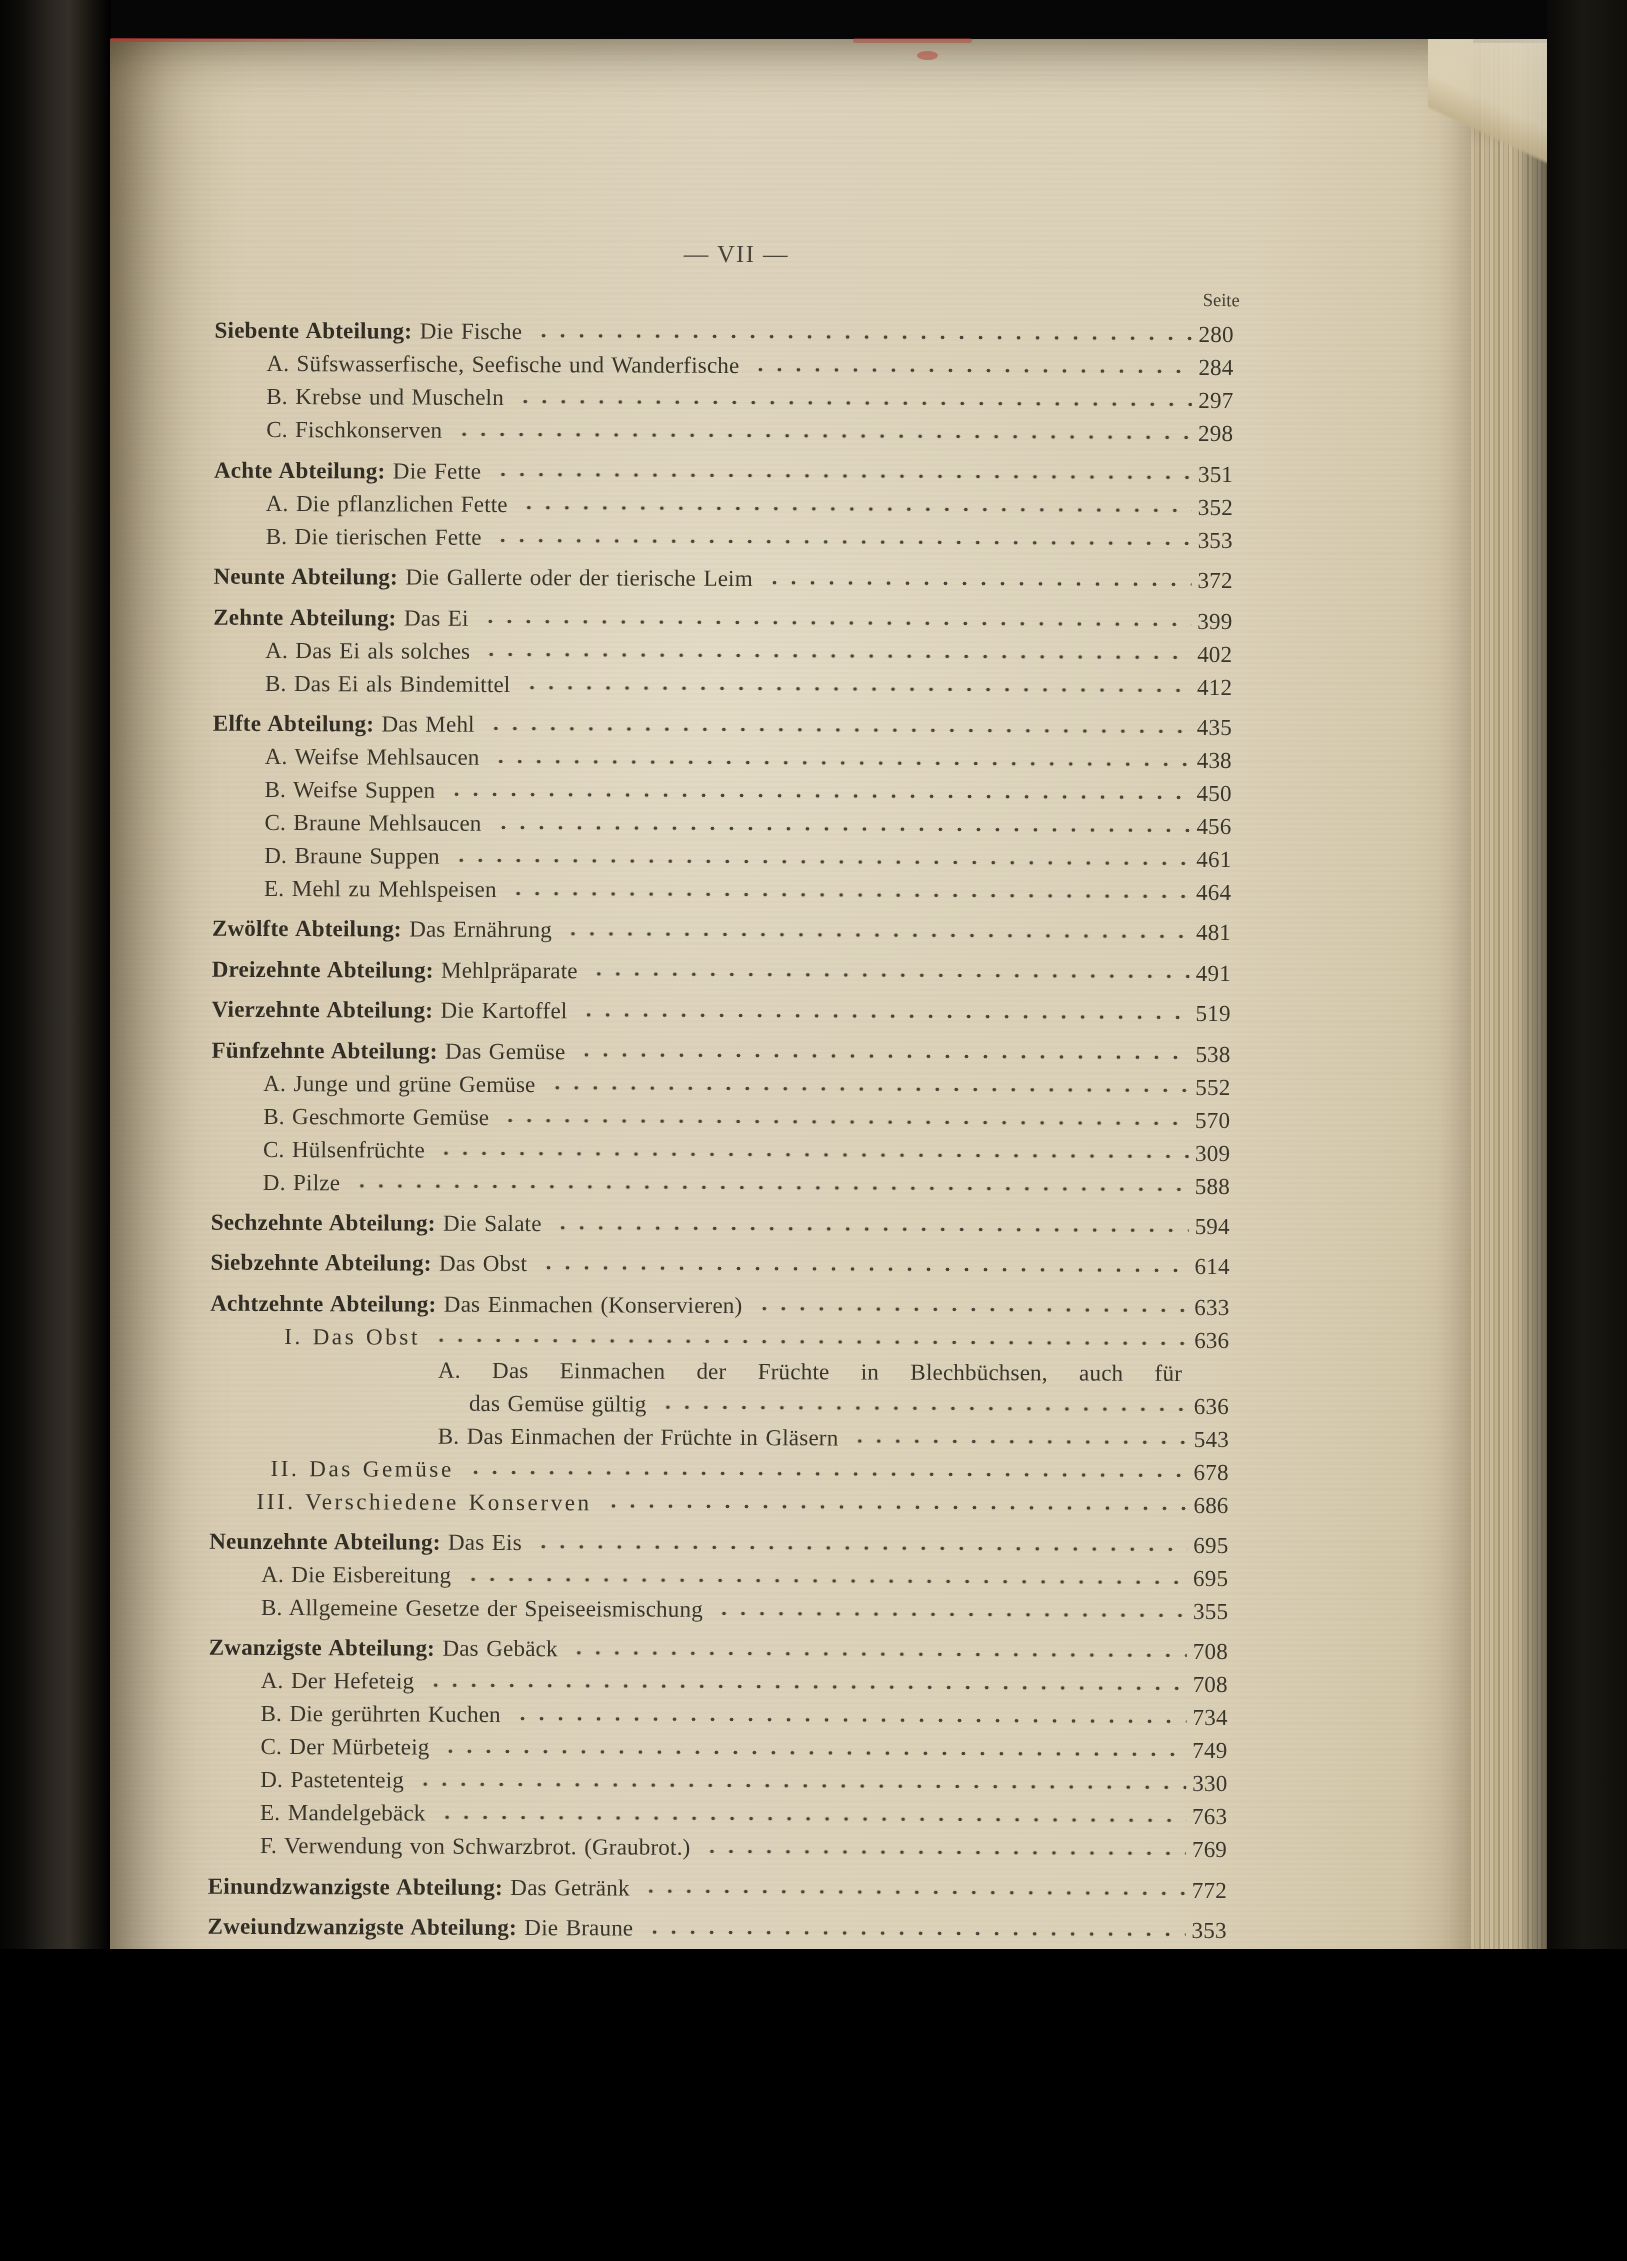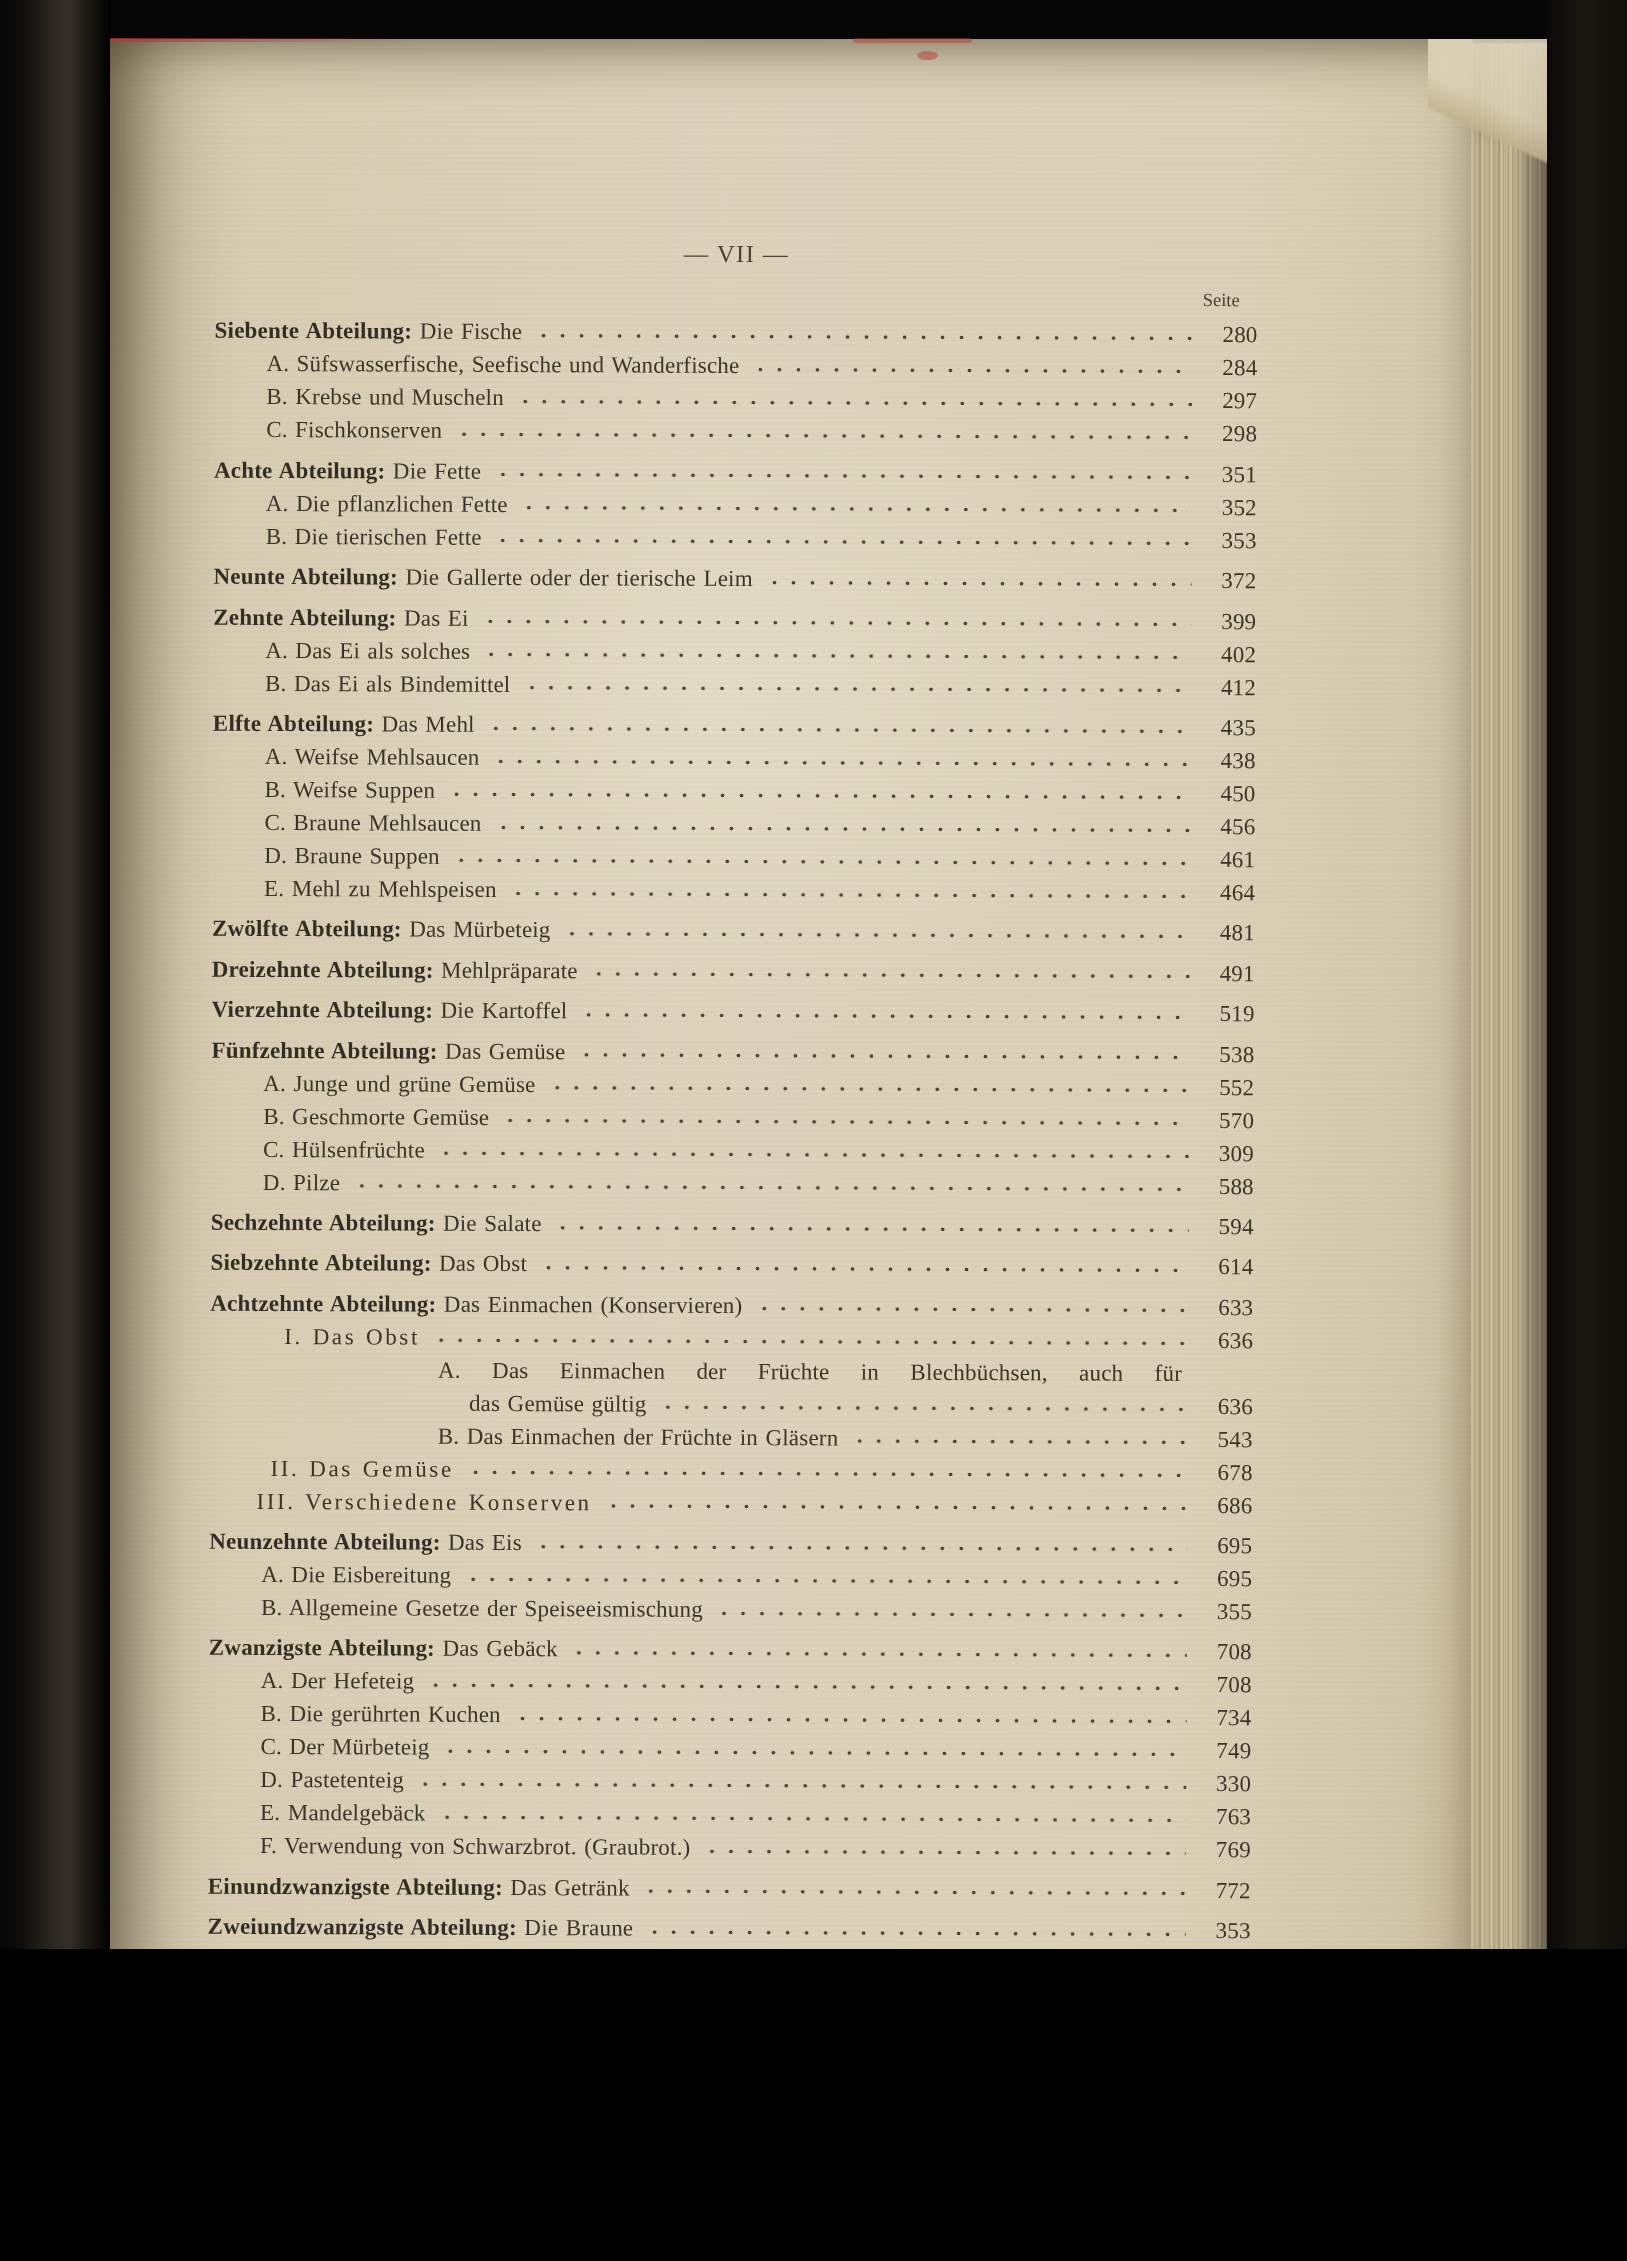--- a/index.html
+++ b/index.html
@@ -60,21 +60,21 @@
   .row.main{margin-top:7.4px;}
   .row .line{display:flex;align-items:baseline;}
   .row .bold{font-weight:700;white-space:pre;color:#332e25;}
   .row .label{white-space:pre;}
   .leader{
     flex:1 1 0;min-width:13.3px;align-self:stretch;margin-left:10.4px;margin-right:6px;
     background-image:radial-gradient(circle,#4a4437 1.7px,rgba(0,0,0,0) 2.2px);
     background-size:19px 7.4px;background-repeat:repeat-x;
     background-position:left 1.5px bottom 9px;
   }
-  .pagenum{min-width:59px;text-align:right;white-space:pre;}
+  .pagenum{min-width:59px;text-align:left;white-space:pre;}
   .lvl-main{padding-left:0;}
   .lvl-sub{padding-left:52px;}
   .lvl-roman1{padding-left:74px;}
   .lvl-roman2{padding-left:61px;}
   .lvl-roman3{padding-left:47px;}
   .lvl-subsub{padding-left:228px;}
   .lvl-paren{padding-left:159px;}
   .spaced .label{letter-spacing:2.6px;}
   .line.justify{display:block;text-align:justify;text-align-last:justify;padding-right:71px;}
   .line.wrap2{padding-left:31px;}
@@ -215,21 +215,21 @@
           <div class="row lvl-sub">
             <div class="line">
               <span class="label">E. Mehl zu Mehlspeisen</span>
               <span class="leader"></span>
               <span class="pagenum">464</span>
             </div>
           </div>
           <div class="row lvl-main main">
             <div class="line">
               <span class="bold">Zwölfte Abteilung:</span>
-              <span class="label"> Das Mürbeteig</span>
+              <span class="label"> Das Ernährung</span>
               <span class="leader"></span>
               <span class="pagenum">481</span>
             </div>
           </div>
           <div class="row lvl-main main">
             <div class="line">
               <span class="bold">Dreizehnte Abteilung:</span>
               <span class="label"> Mehlpräparate</span>
               <span class="leader"></span>
               <span class="pagenum">491</span>

